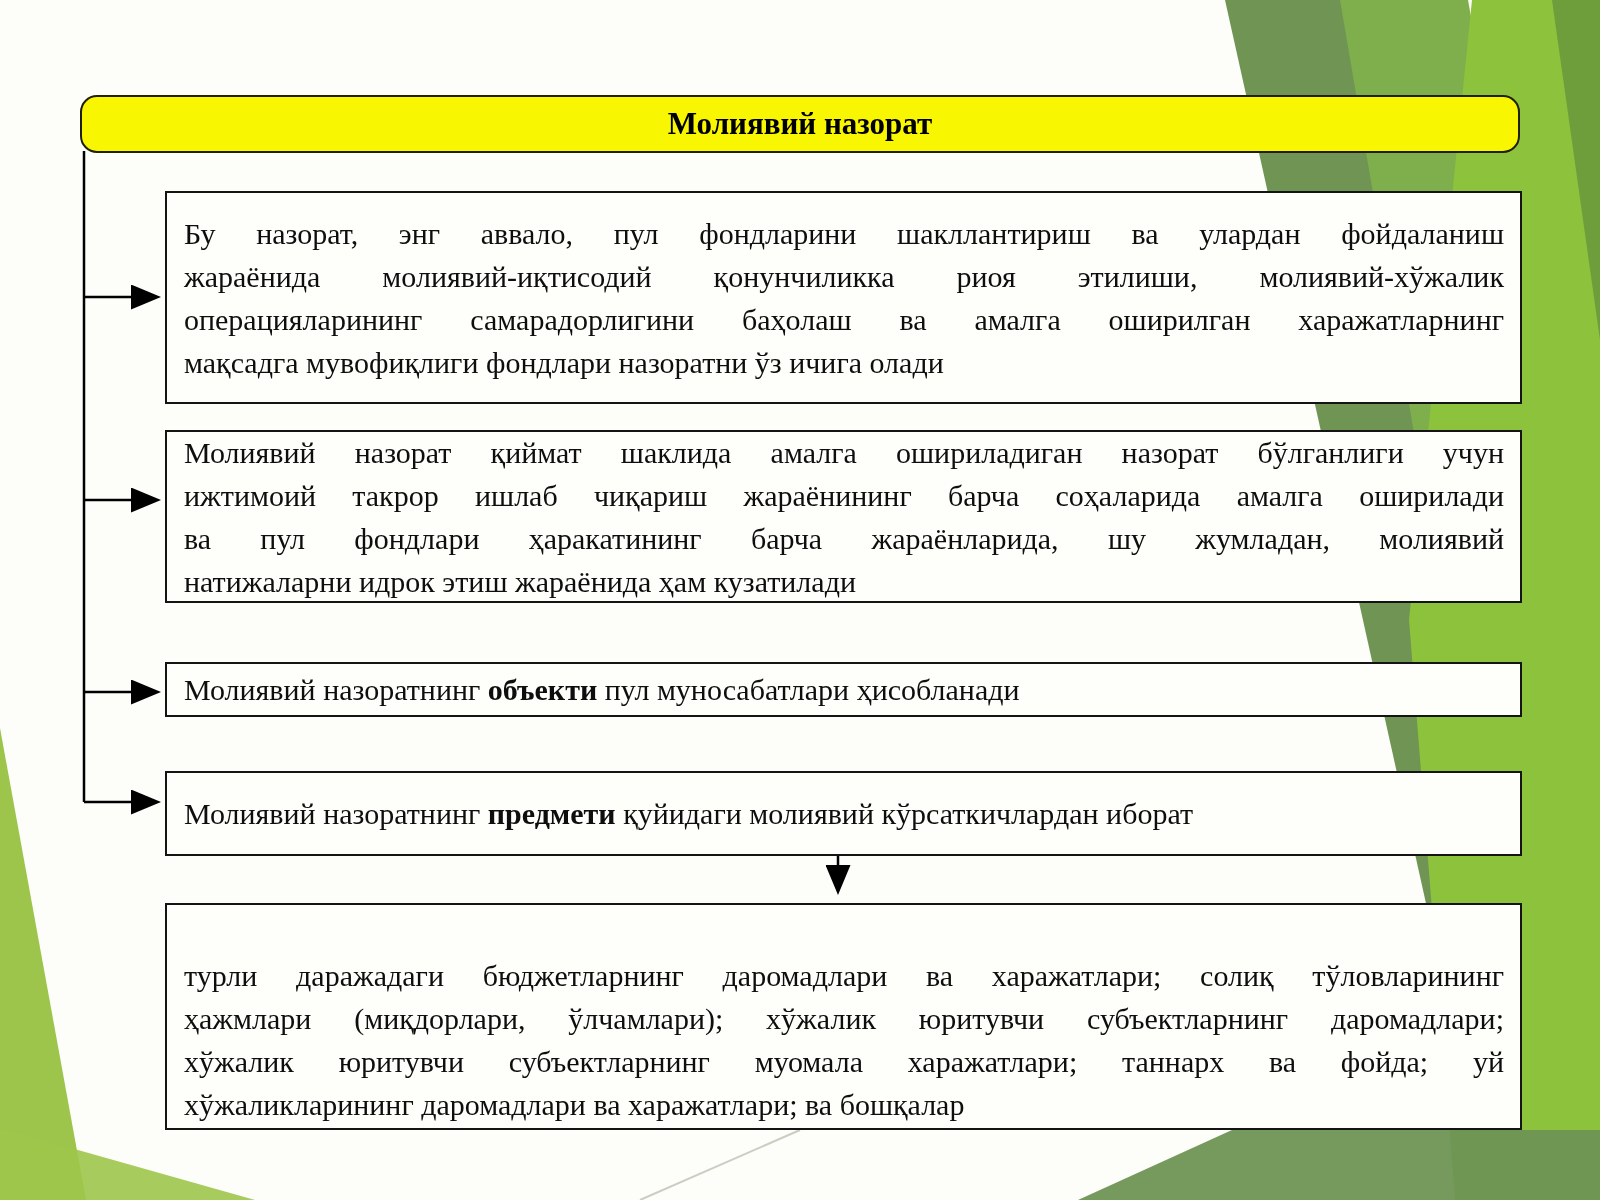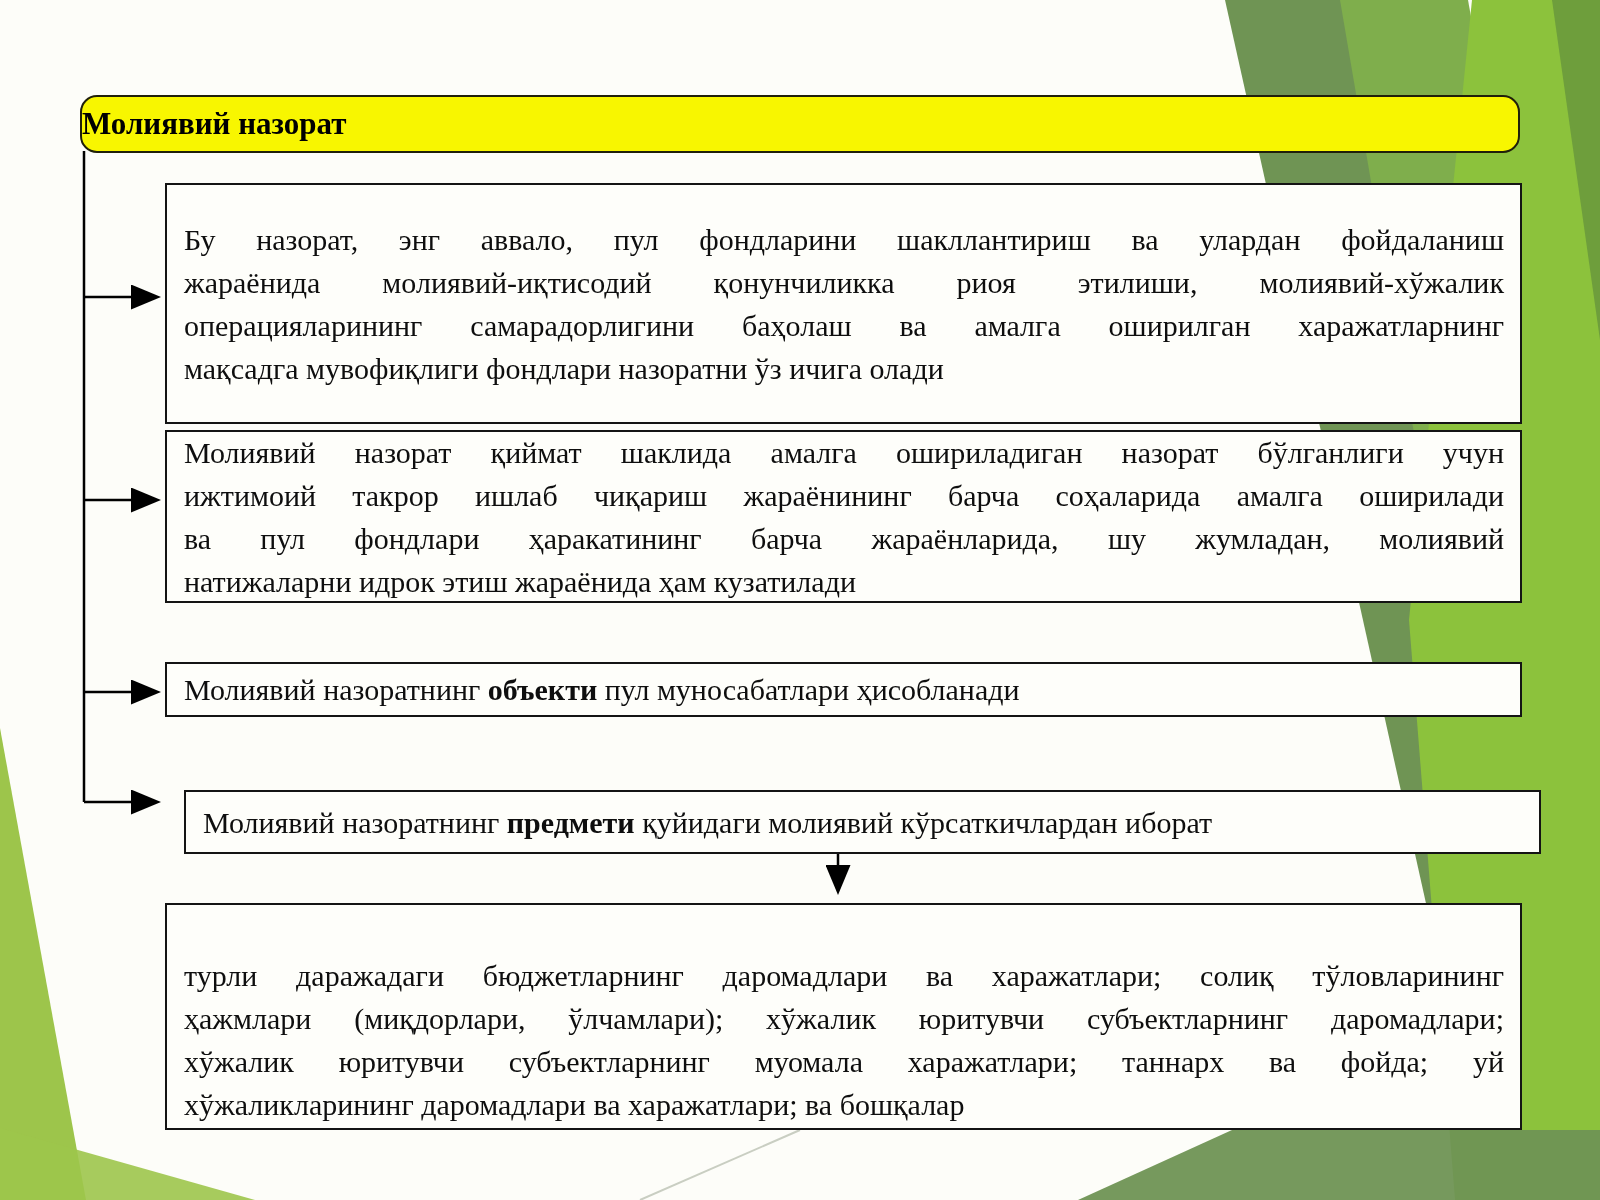--- a/index.html
+++ b/index.html
@@ -18,37 +18,37 @@
     position:relative;width:1600px;height:1200px;overflow:hidden;
     background:#fdfdf9;
     font-family:"Liberation Serif","DejaVu Serif",serif;
     color:var(--text);
   }
   svg.layer{position:absolute;left:0;top:0;}
   .title-bar{
     position:absolute;left:80px;top:95px;width:1440px;height:58px;
     background:var(--title-bg);
     border:2px solid #20200a;border-radius:17px;
-    display:flex;align-items:center;justify-content:flex-start;
+    display:flex;align-items:center;justify-content:center;
     box-sizing:border-box;
     font-size:31px;font-weight:bold;color:#000;
   }
   .tbox{
     position:absolute;left:165px;width:1357px;
     background:var(--box-bg);
     border:2px solid var(--box-border);
     box-sizing:border-box;
     padding:2px 16px 2px 17px;
     display:flex;flex-direction:column;justify-content:center;
     font-size:30px;line-height:43px;
   }
-  .box1{top:183px;height:241px;}
+  .box1{top:191px;height:213px;}
   .box2{top:430px;height:173px;}
   .box3{top:662px;height:55px;}
-  .box4{top:790px;height:64px;margin-left:19px;}
+  .box4{top:771px;height:85px;}
   .box5{top:903px;height:227px;justify-content:flex-end;}
   .line{text-align:justify;text-align-last:justify;}
   .line.last{text-align-last:left;}
   .single-line{white-space:nowrap;}
   .bold-word{font-weight:bold;}
 </style>
 </head>
 <body>
 
 <div class="canvas">

